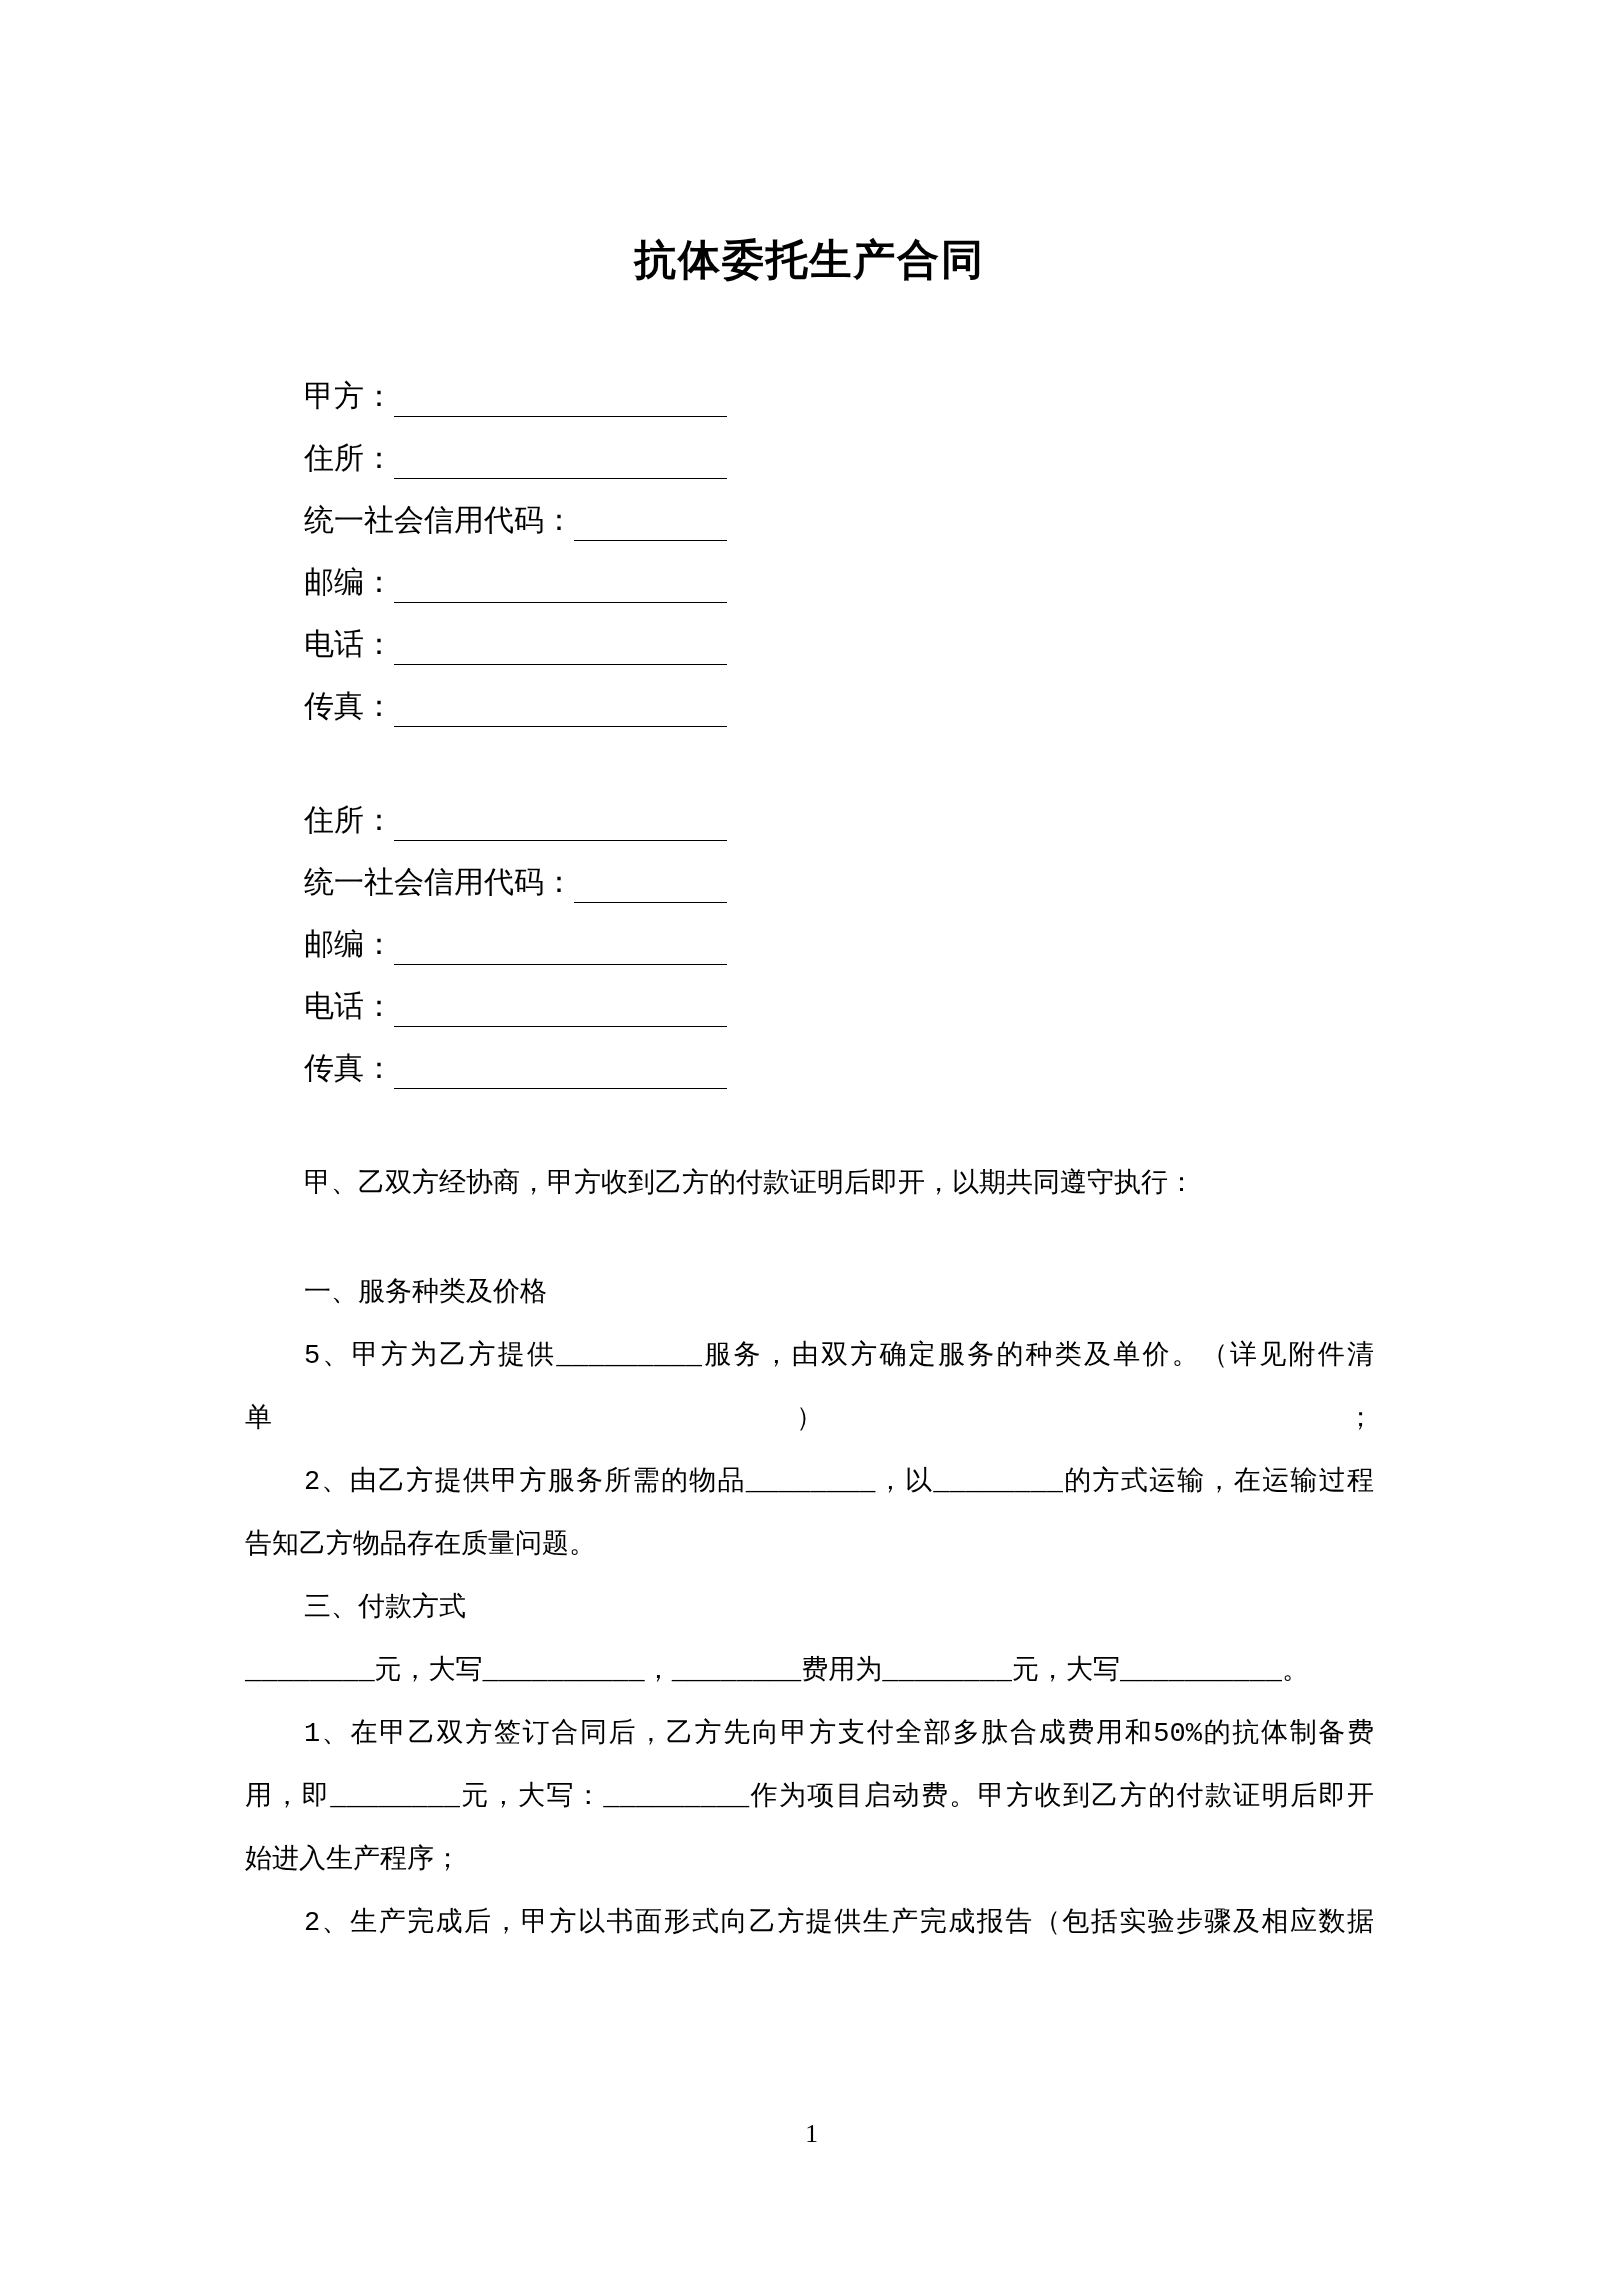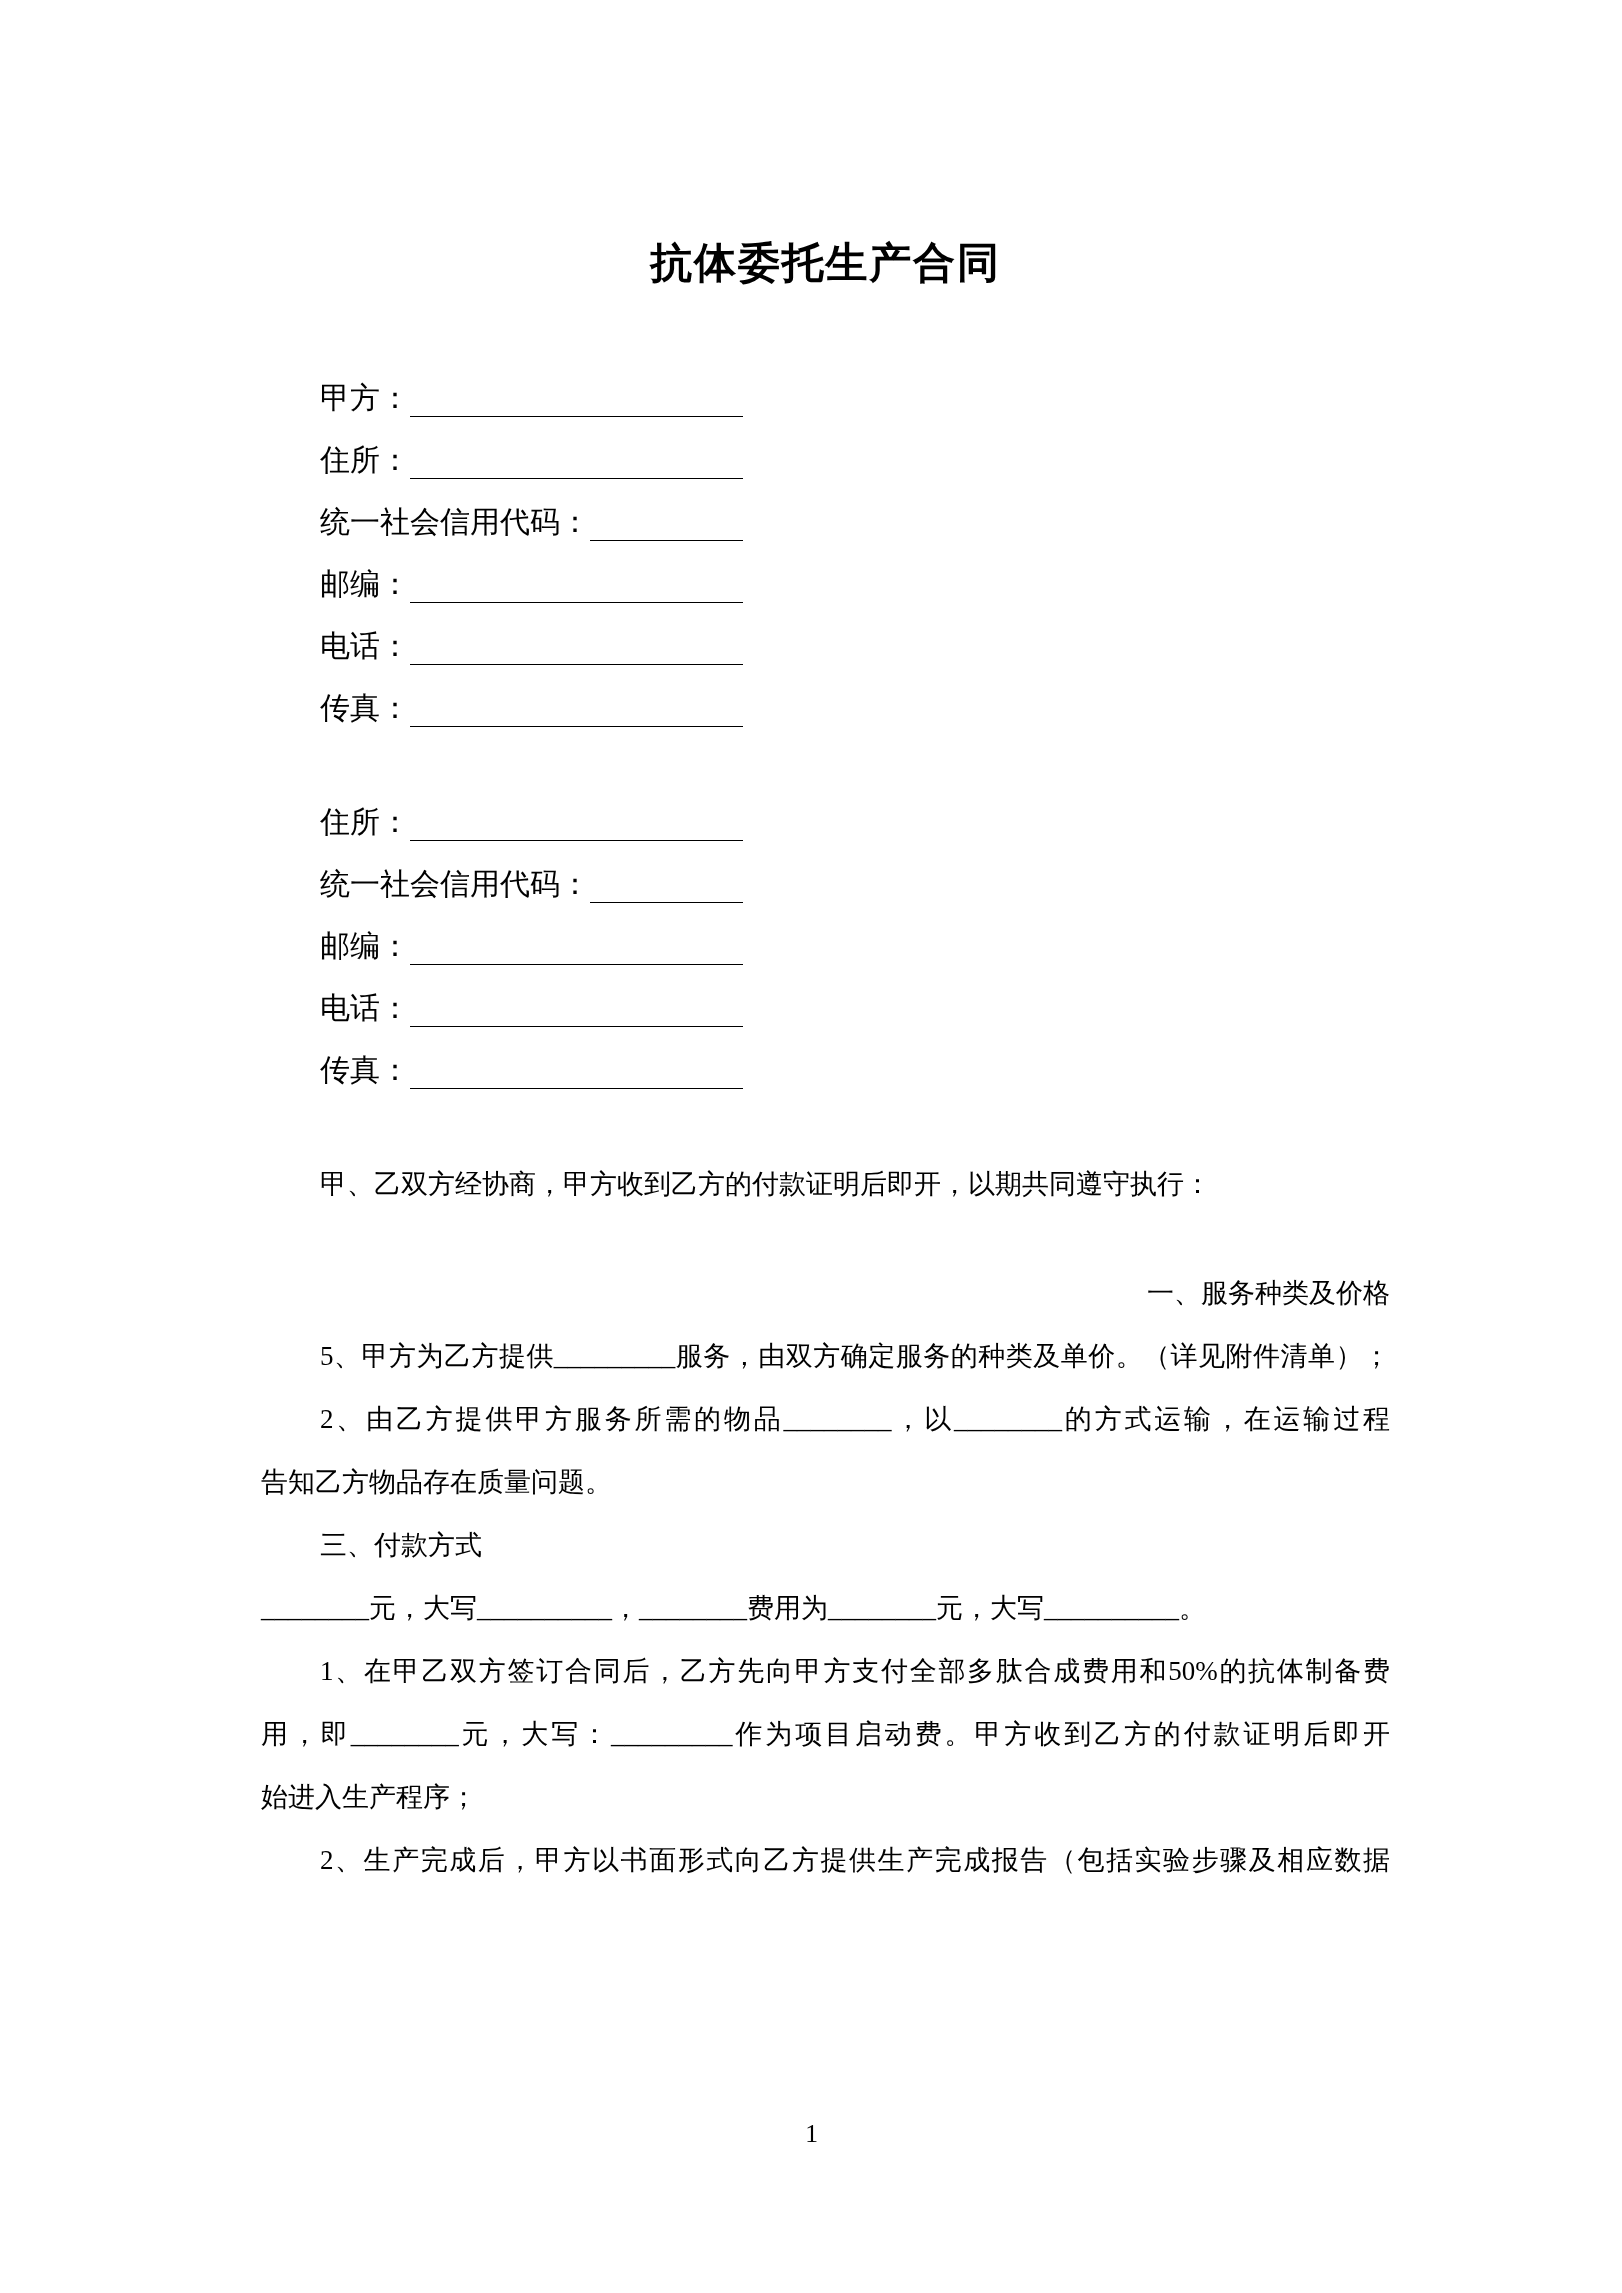--- a/index.html
+++ b/index.html
@@ -12,24 +12,25 @@
   .page {
     position: relative;
     width: 1623px;
     height: 2294px;
     background: #ffffff;
     color: #000000;
     font-family: "Liberation Serif", "DejaVu Serif", serif;
   }
   .doc {
     position: absolute;
-    left: 261px;
+    left: 245px;
     top: 0;
     width: 1129px;
     padding-top: 238px;
+    font-family: Liberation Mono, monospace;
   }
   .title {
     font-size: 42px;
     line-height: 51px;
     font-weight: 700;
     text-align: center;
     letter-spacing: 1.8px;
   }
   .party-block.party-a { margin-top: 78px; }
   .party-block.party-b { margin-top: 52px; }
@@ -53,21 +54,21 @@
   }
   .line {
     line-height: 63px;
     min-height: 63px;
   }
   .indent { text-indent: 59px; }
   .jfull {
     text-align: justify;
     text-align-last: justify;
   }
-  .gap-before { margin-top: 46px; text-align: right; }
+  .gap-before { margin-top: 46px; }
   .page-number {
     position: absolute;
     left: 0;
     right: 0;
     top: 2118px;
     text-align: center;
     font-size: 25.5px;
     line-height: 31px;
   }
 </style>

